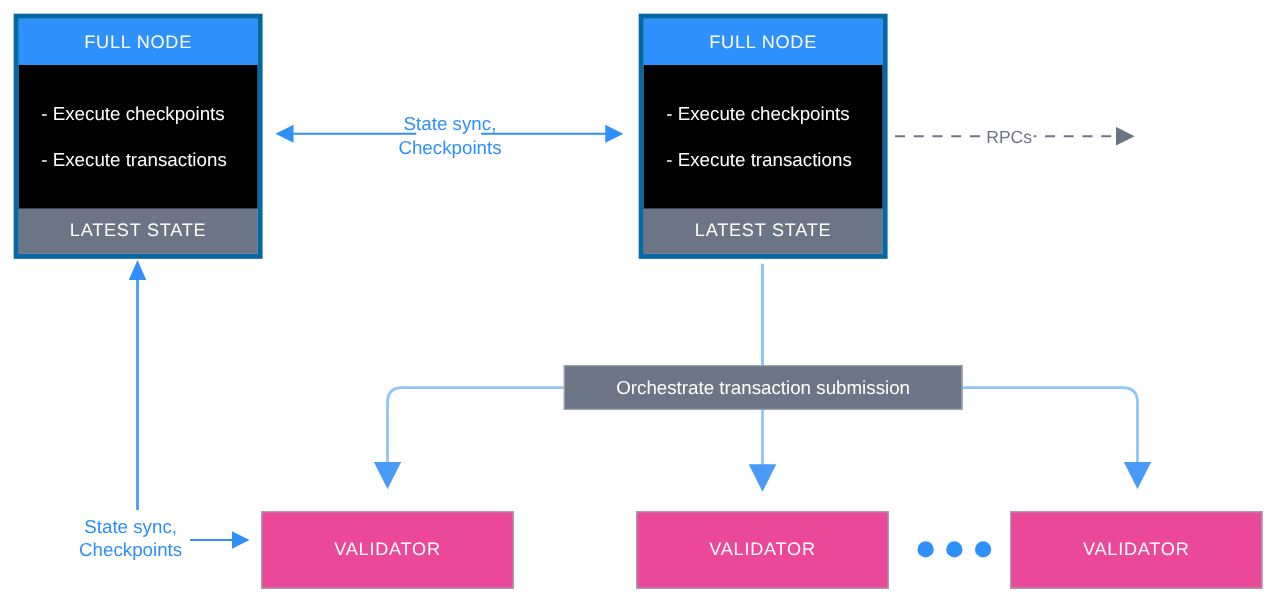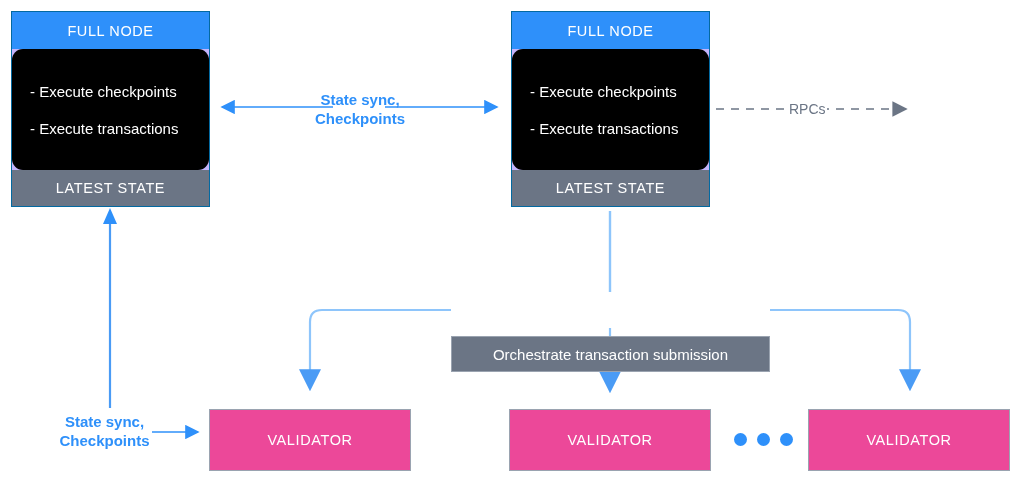--- a/index.html
+++ b/index.html
@@ -23,21 +23,21 @@
     top: 0;
     width: 1020px;
     height: 480px;
     pointer-events: none;
   }
 
   
   .node {
     position: absolute;
     box-sizing: border-box;
-    border: 1px solid #0369a1;
+    border: 4px solid #0369a1;
     background: #c4b5fd;
     display: flex;
     flex-direction: column;
   }
   .node-header {
     background: #2e90fa;
     color: #ffffff;
     font-size: 14.5px;
     letter-spacing: 0.6px;
     height: 37px;
@@ -47,21 +47,20 @@
   }
   .node-body {
     background: #000000;
     color: #ffffff;
     flex: 1;
     display: flex;
     flex-direction: column;
     justify-content: center;
     gap: 20px;
     padding: 0 18px;
-    border-radius: 11px;
   }
   .node-body .line {
     font-size: 15px;
     white-space: nowrap;
   }
   .node-footer {
     background: #6b7585;
     color: #ffffff;
     font-size: 14.5px;
     letter-spacing: 0.6px;
@@ -100,21 +99,20 @@
   }
 
   
   .label {
     position: absolute;
     color: #2e90fa;
     font-size: 15px;
     line-height: 19px;
     text-align: center;
     white-space: nowrap;
-    font-weight: bold;
   }
   .label-rpcs {
     position: absolute;
     color: #6b7585;
     font-size: 14px;
     background: #ffffff;
     padding: 0 1px;
     white-space: nowrap;
   }
 
@@ -199,21 +197,21 @@
     <div class="node-footer">LATEST STATE</div>
   </div>
 
   <div class="label" style="left:301px; top:90px; width:118px;">
     <div>State sync,</div>
     <div>Checkpoints</div>
   </div>
 
   <div class="label-rpcs" style="left:788px; top:101px;">RPCs</div>
 
-  <div class="orchestrate" style="left:451px; top:292px; width:319px; height:36px;margin-top:44px;">Orchestrate transaction submission</div>
+  <div class="orchestrate" style="left:451px; top:292px; width:319px; height:36px;">Orchestrate transaction submission</div>
 
   <div class="label" style="left:57px; top:412px; width:95px;">
     <div>State sync,</div>
     <div>Checkpoints</div>
   </div>
 
   <div class="validator" style="left:209px; top:409px; width:202px; height:62px;">VALIDATOR</div>
 
   <div class="validator" style="left:509px; top:409px; width:202px; height:62px;">VALIDATOR</div>
 

